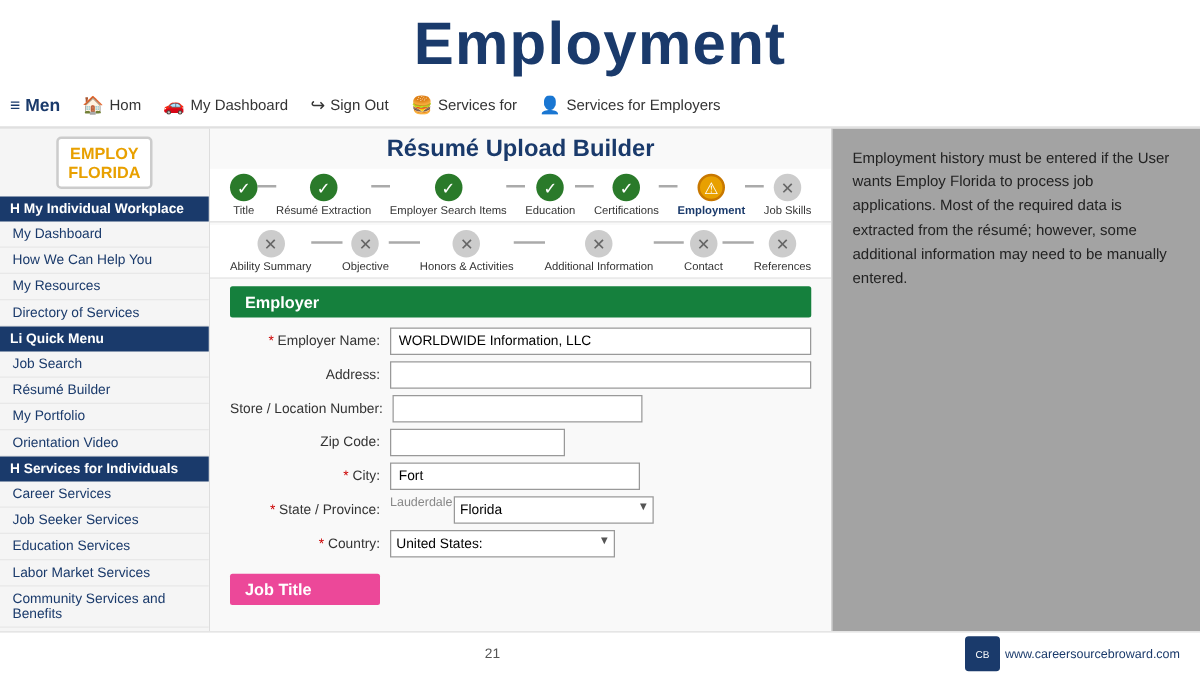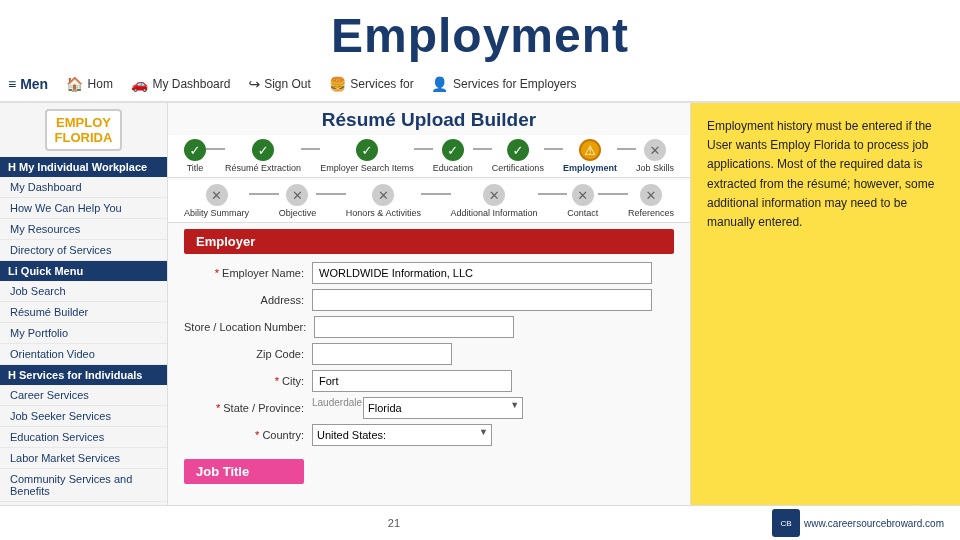--- a/index.html
+++ b/index.html
@@ -150,21 +150,21 @@
       padding: 6px 16px;
       background: #f9f9f9;
     }
     .required-note {
       font-size: 10px;
       color: #555;
       font-style: italic;
       margin-bottom: 4px;
     }
     .section-title {
-      background: #b91c1c;
+      background: #15803d;
       color: #fff;
       padding: 5px 12px;
       font-size: 13px;
       font-weight: bold;
       border-radius: 2px;
       margin-bottom: 8px;
     }
     .form-row {
       display: flex;
       align-items: center;
@@ -224,22 +224,22 @@
       font-size: 13px;
       font-weight: bold;
       border-radius: 2px;
       margin-top: 8px;
       display: inline-block;
       min-width: 120px;
     }
 
     
     .right-panel {
-      width: 270px;
-      background: #fde047;
+      width: 295px;
+      background: #a3a3a3;
       border-left: 1px solid #ddd;
       padding: 14px 16px;
       font-size: 12px;
       color: #222;
       flex-shrink: 0;
       line-height: 1.6;
     }
     .right-panel p { margin-bottom: 8px; }
 
     

